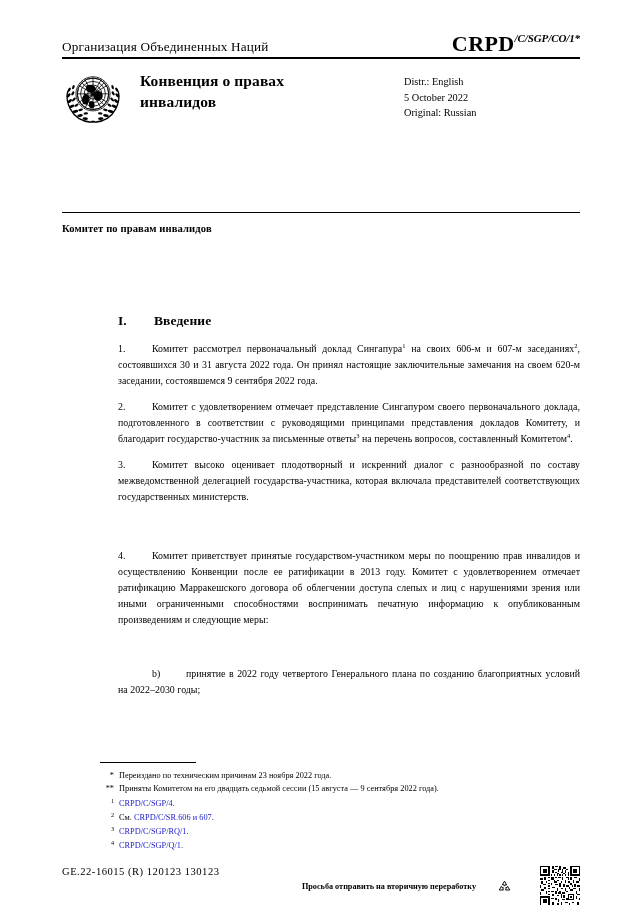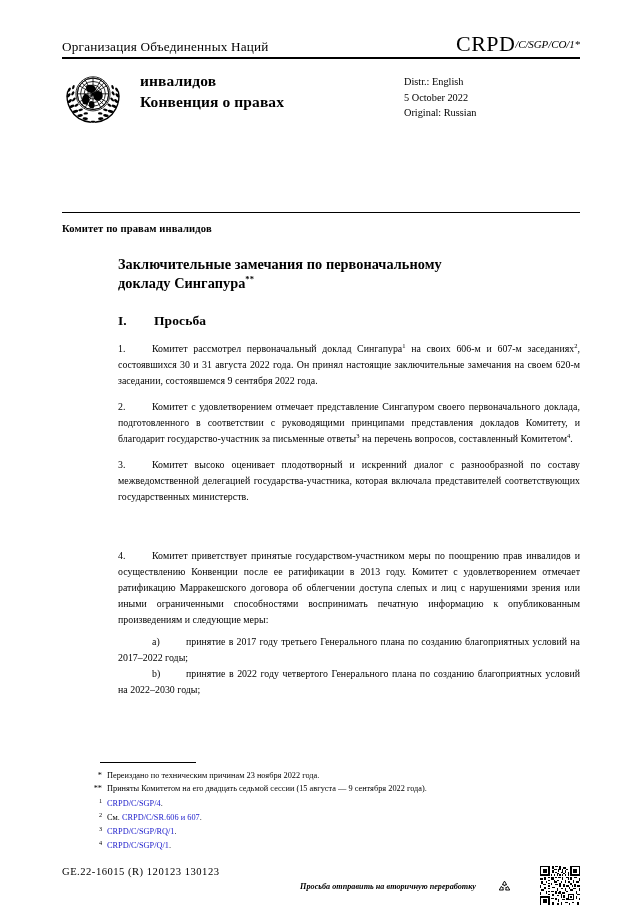--- a/index.html
+++ b/index.html
@@ -37,22 +37,23 @@
     padding-bottom: 2px;
   }
   .org-name {
     font-family: "Liberation Serif", "DejaVu Serif", serif;
     font-size: 13.2px;
     letter-spacing: 0.2px;
     white-space: nowrap;
   }
   .symbol-block {
     display: flex;
-    align-items: center;
+    align-items: flex-start;
     white-space: nowrap;
+    font-weight: bold;
   }
   .symbol-main {
     font-size: 22px;
     letter-spacing: 0.4px;
     line-height: 1;
   }
   .symbol-suffix {
     font-size: 11px;
     font-style: italic;
     letter-spacing: -0.1px;
@@ -191,21 +192,21 @@
   
   .fn-rule {
     position: absolute;
     left: 100px;
     top: 762px;
     width: 96px;
     border-top: 1px solid #000;
   }
   .footnotes {
     position: absolute;
-    left: 86px;
+    left: 98px;
     top: 769px;
     width: 470px;
   }
   .fn {
     font-size: 8.3px;
     line-height: 1.62;
     white-space: nowrap;
     letter-spacing: 0.01px;
   }
   .fn .mark {
@@ -239,21 +240,20 @@
   }
   .job-number {
     font-size: 10.6px;
     letter-spacing: 0.5px;
     white-space: nowrap;
   }
   .recycle-group {
     display: flex;
     align-items: center;
     gap: 21px;
-    font-style: italic;
   }
   .recycle-text {
     font-size: 8.2px;
     font-weight: bold;
     white-space: nowrap;
   }
   .qr-wrap {
     margin-left: 7px;
     line-height: 0;
   }
@@ -340,56 +340,51 @@
             <ellipse cx="92" cy="66" rx="4.6" ry="2.3" transform="rotate(30 92 66)"></ellipse>
             <ellipse cx="84" cy="75" rx="4.6" ry="2.3" transform="rotate(16 84 75)"></ellipse>
             <ellipse cx="74" cy="82" rx="4.4" ry="2.2" transform="rotate(4 74 82)"></ellipse>
 
             <rect x="56" y="96" width="8" height="4" rx="1.6"></rect>
           </g>
         </svg>
       </div>
 
       <div class="conv-title">
+        <div class="line">Конвенция о правах</div>
         <div class="line">инвалидов</div>
-        <div class="line">Конвенция о правах</div>
       </div>
 
       <div class="distr-cell">
         <div class="dline">Distr.: English</div>
         <div class="dline">5 October 2022</div>
         <div class="dline">Original: Russian</div>
       </div>
 
     </div>
   </div>
 
   <div class="mid-rule"></div>
   <div class="committee-line">Комитет по правам инвалидов</div>
 
-  <div class="doc-title">
-    <div class="tline">Заключительные замечания по первоначальному</div>
-    <div class="tline"><span>докладу Сингапура</span><sup>**</sup></div>
-  </div>
 
   <div class="section-head" style="left:118px; top:313px;">
     <div class="section-num">I.</div>
-    <div class="section-title">Просьба</div>
+    <div class="section-title">Введение</div>
   </div>
 
   <div class="para" style="top:341px;"><span class="pnum">1.</span><span>Комитет рассмотрел первоначальный доклад Сингапура</span><sup>1</sup><span> на своих 606-м и 607-м заседаниях</span><sup>2</sup><span>, состоявшихся 30 и 31 августа 2022 года. Он принял настоящие заключительные замечания на своем 620-м заседании, состоявшемся 9 сентября 2022 года.</span></div>
 
   <div class="para" style="top:399px;"><span class="pnum">2.</span><span>Комитет с удовлетворением отмечает представление Сингапуром своего первоначального доклада, подготовленного в соответствии с руководящими принципами представления докладов Комитету, и благодарит государство-участник за письменные ответы</span><sup>3</sup><span> на перечень вопросов, составленный Комитетом</span><sup>4</sup><span>.</span></div>
 
   <div class="para" style="top:457px;"><span class="pnum">3.</span><span>Комитет высоко оценивает плодотворный и искренний диалог с разнообразной по составу межведомственной делегацией государства-участника, которая включала представителей соответствующих государственных министерств.</span></div>
 
 
   <div class="para" style="top:548px;"><span class="pnum">4.</span><span>Комитет приветствует принятые государством-участником меры по поощрению прав инвалидов и осуществлению Конвенции после ее ратификации в 2013 году. Комитет с удовлетворением отмечает ратификацию Марракешского договора об облегчении доступа слепых и лиц с нарушениями зрения или иными ограниченными способностями воспринимать печатную информацию к опубликованным произведениям и следующие меры:</span></div>
 
-  <div class="subpara" style="top:634px;"><span class="slabel">a)</span><span>принятие в 2017 году третьего Генерального плана по созданию благоприятных условий на 2017–2022 годы;</span></div>
 
   <div class="subpara" style="top:666px;"><span class="slabel">b)</span><span>принятие в 2022 году четвертого Генерального плана по созданию благоприятных условий на 2022–2030 годы;</span></div>
 
   <div class="fn-rule"></div>
 
   <div class="footnotes">
 
     <div class="fn"><span class="mark">*</span><span>Переиздано по техническим причинам 23 ноября 2022 года.</span></div>
 
     <div class="fn"><span class="mark">**</span><span>Приняты Комитетом на его двадцать седьмой сессии (15 августа — 9 сентября 2022 года).</span></div>

